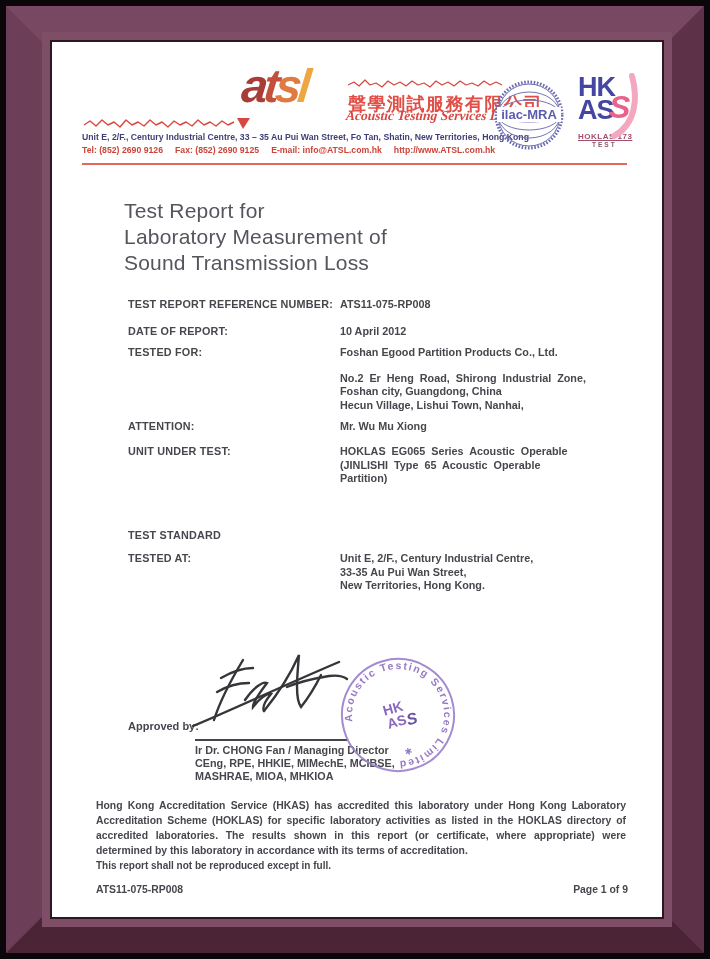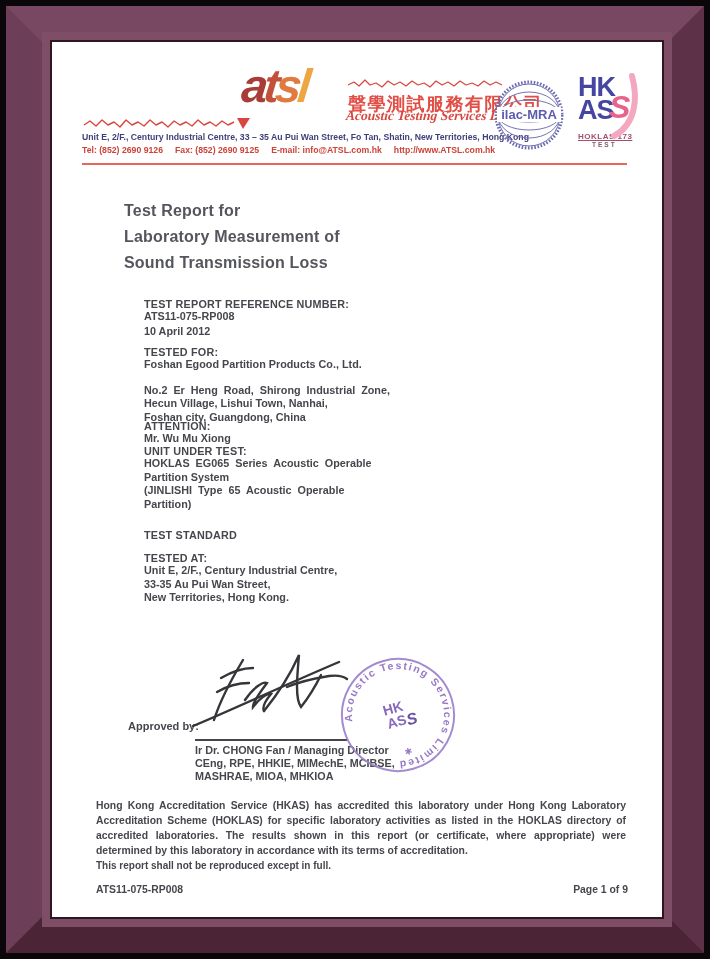--- a/index.html
+++ b/index.html
@@ -60,25 +60,25 @@
     position:absolute; left:31px; top:13px; font-size:32px; font-weight:700; font-style:italic;
     color:#e8638c; z-index:2;
   }
   .hkas-swoosh { position:absolute; left:24px; top:-4px; z-index:1; }
   .hoklas { margin-top:10px; font-size:8px; font-weight:800; color:#a34f6b; letter-spacing:.5px; text-decoration:underline; }
   .hoklas-test { font-size:6.5px; font-weight:700; color:#8a5a70; letter-spacing:2px; margin-left:14px; }
 
   
   .title {
     position:absolute; left:72px; top:156px;
-    font-size:16px; line-height:26px; font-weight:700; color:#54555d; letter-spacing:.2px;
-  }
-
-  
-  .frow { position:absolute; left:92px; width:486px; display:flex;flex-direction:column; }
+    font-size:21px; line-height:26px; font-weight:400; color:#54555d; letter-spacing:.2px;
+  }
+
+  
+  .frow { position:absolute; left:76px; width:486px; display:flex; }
   .frow .lab { width:212px; flex:none; font-size:10.8px; font-weight:700; color:#46474d; letter-spacing:.2px; }
   .frow .val { width:270px; flex:none; font-size:10.8px; font-weight:700; color:#46474d; line-height:13.5px; }
   .val .wide { word-spacing:3px; }
 
   
   .approved-by { position:absolute; left:76px; top:678px; font-size:11px; font-weight:600; color:#46474d; }
   .sig-svg { position:absolute; left:135px; top:604px; }
   .sig-line { position:absolute; left:143px; top:697px; width:152px; height:2px; background:#46464a; }
   .approver { position:absolute; left:143px; top:702px; font-size:10.8px; font-weight:600; color:#46474d; line-height:13.2px; }
 
@@ -151,48 +151,48 @@
     </div>
 
     <div class="frow" style="top:256px">
       <div class="lab">TEST REPORT REFERENCE NUMBER:</div>
       <div class="val">
           <div>ATS11-075-RP008</div>
         </div>
     </div>
 
     <div class="frow" style="top:283px">
+      <div class="lab">DATE OF REPORT:</div>
       <div class="val">
           <div>10 April 2012</div>
         </div>
     </div>
 
     <div class="frow" style="top:304px">
       <div class="lab">TESTED FOR:</div>
       <div class="val">
         <div>Foshan Egood Partition Products Co., Ltd.</div>
         <div style="height:12px"></div>
         <div class="wide">No.2 Er Heng Road, Shirong Industrial Zone,</div>
+        <div>Foshan city, Guangdong, China</div>
         <div>Hecun Village, Lishui Town, Nanhai,</div>
-        <div>Foshan city, Guangdong, China</div>
       </div>
     </div>
 
     <div class="frow" style="top:378px">
       <div class="lab">ATTENTION:</div>
       <div class="val">
           <div>Mr. Wu Mu Xiong</div>
         </div>
     </div>
 
     <div class="frow" style="top:403px">
       <div class="lab">UNIT UNDER TEST:</div>
       <div class="val">
         <div class="wide">HOKLAS EG065 Series Acoustic Operable</div>
-        <div>Partition System</div>
         <div class="wide">(JINLISHI Type 65 Acoustic Operable</div>
         <div>Partition)</div>
       </div>
     </div>
 
     <div class="frow" style="top:487px">
       <div class="lab">TEST STANDARD</div>
     </div>
 
     <div class="frow" style="top:510px">

